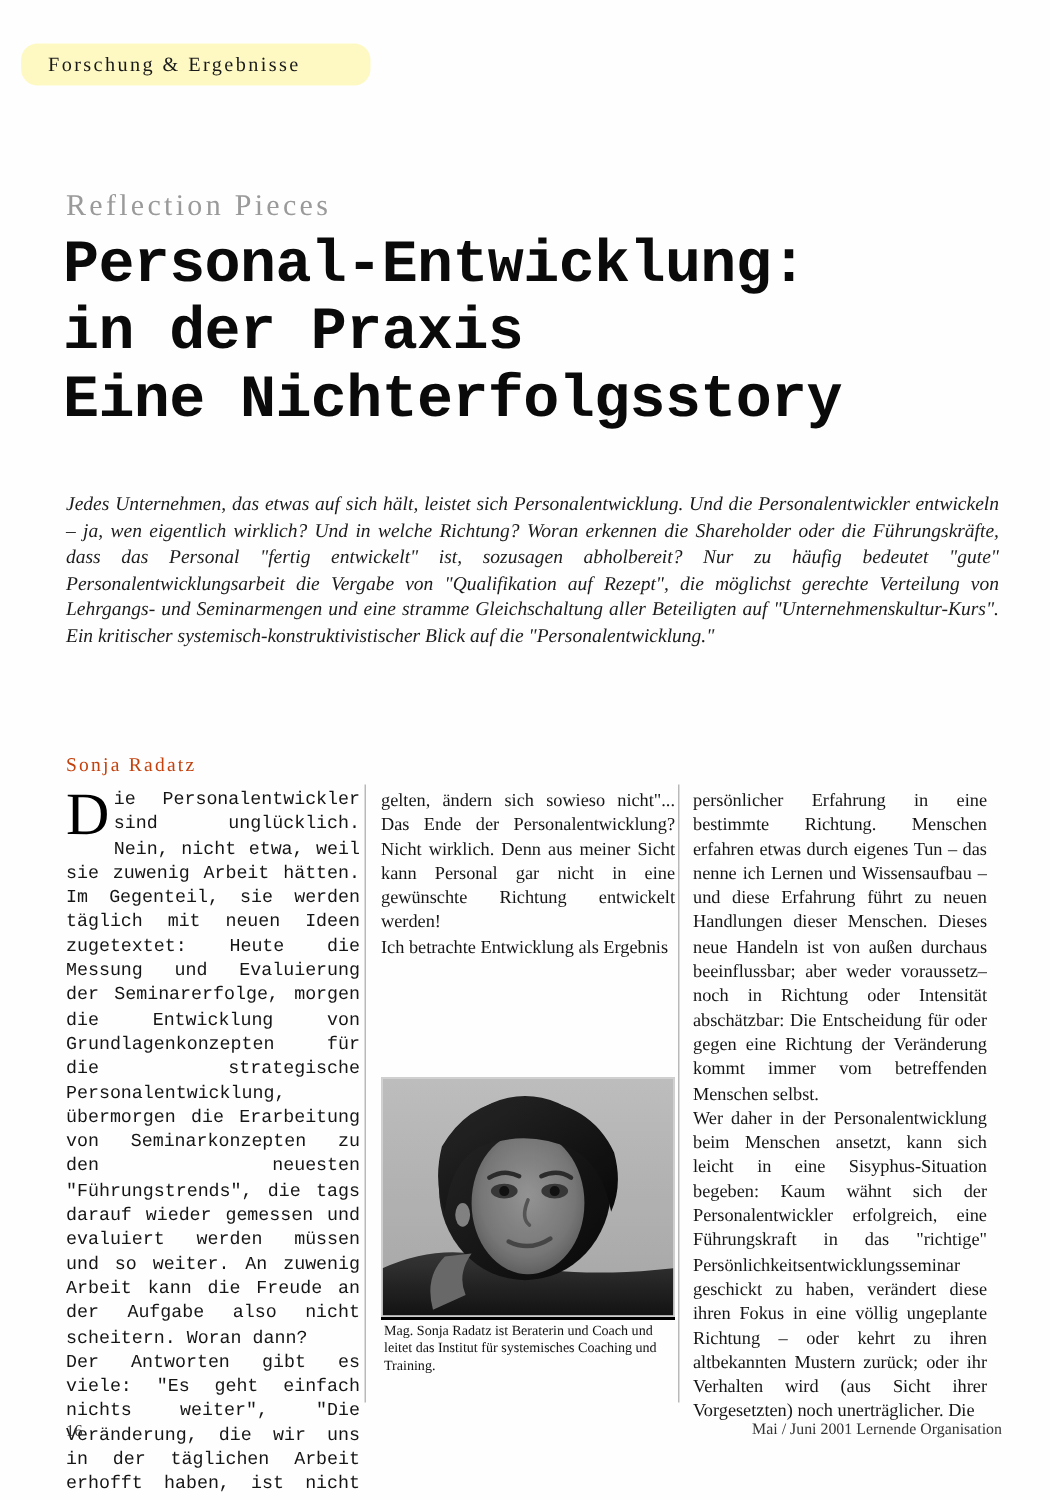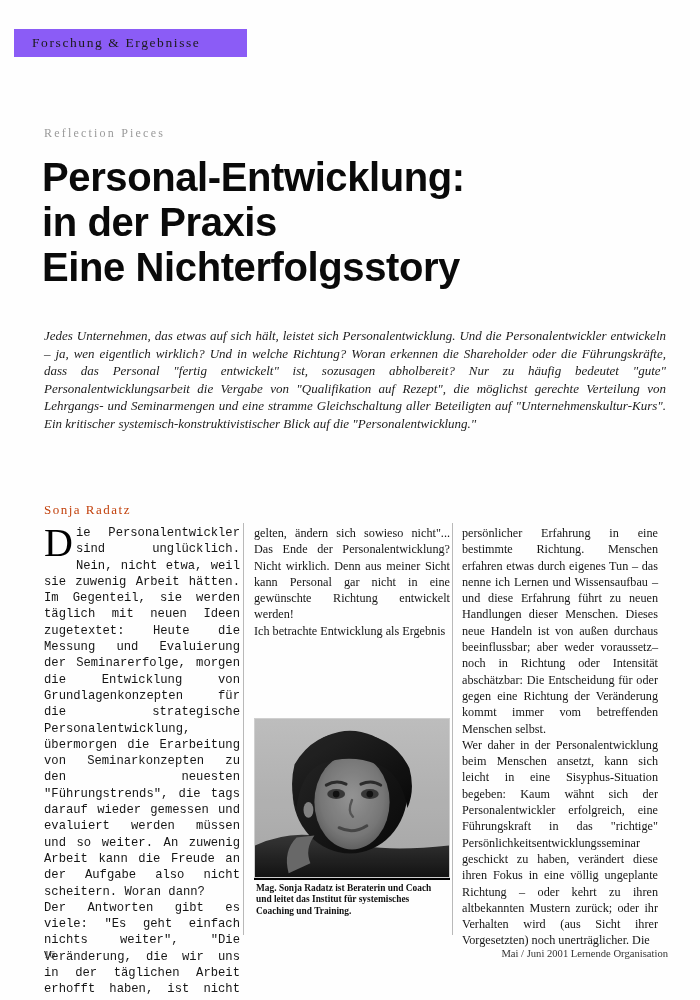--- a/index.html
+++ b/index.html
@@ -24,52 +24,53 @@
     background: #fefefe;
   }
 
   
   .rubric-banner {
     position: absolute;
     left: 14px;
     top: 29px;
     width: 233px;
     height: 28px;
-    background: #8b5cf6;
+    background: #fef9c3;
     box-sizing: border-box;
+    border-radius: 11px;
   }
   .rubric-banner .rubric-text {
     position: absolute;
     left: 18px;
     top: 50%;
     transform: translateY(-50%);
     font-family: "Liberation Serif", serif;
     font-size: 13.5px;
     letter-spacing: 1.6px;
     color: #1a1a1a;
     white-space: nowrap;
   }
 
   
   .kicker {
     position: absolute;
     left: 44px;
     top: 126px;
     font-family: "Liberation Serif", serif;
-    font-size: 12px;
+    font-size: 20px;
     letter-spacing: 2.2px;
     color: #9a9a9a;
     white-space: nowrap;
   }
   .headline {
     position: absolute;
     left: 42px;
     top: 155px;
     width: 626px;
-    font-family: Liberation Sans, sans-serif;
+    font-family: Liberation Mono, monospace;
     font-weight: bold;
     font-size: 40px;
     line-height: 45px;
     letter-spacing: -0.4px;
     color: #0a0a0a;
   }
   .headline .hl-line { display: block; white-space: nowrap; }
 
   
   .abstract {
@@ -162,21 +163,21 @@
     border: 1px solid #cfcfcf;
     box-sizing: border-box;
   }
   .photo-frame svg { display: block; width: 100%; height: 100%; }
   .photo-caption {
     width: 196px;
     box-sizing: border-box;
     padding: 3px 2px 2px 2px;
     border-top: 2px solid #000000;
     font-family: "Liberation Serif", serif;
-    font-weight: bold;
+    font-weight: normal;
     font-size: 9.4px;
     line-height: 11.4px;
     color: #101010;
     text-align: left;
   }
 
   
   .footer-page {
     position: absolute;
     left: 44px;

